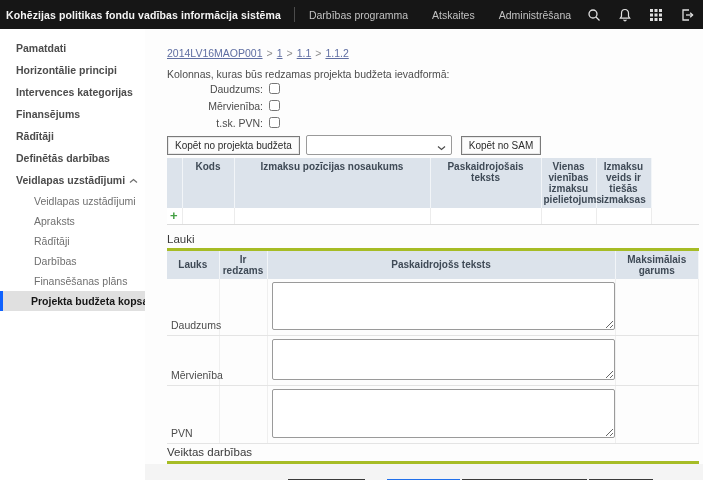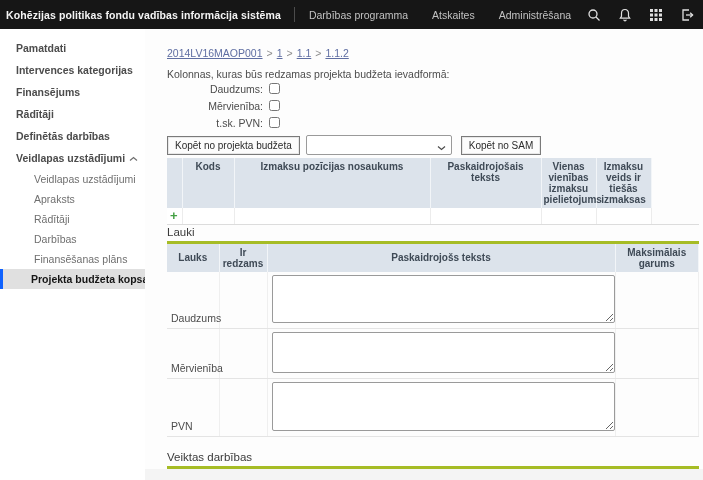--- a/index.html
+++ b/index.html
@@ -82,21 +82,21 @@
     border-right: 1px solid #f2f5f8;
   }
   .t1 th.filler { background: transparent; border-right: none; }
   .t1 td { height: 16px; border-bottom: 1px solid #dcdcdc; border-right: 1px solid #ececec; background: #fff; }
   .t1 td.filler { background: transparent; border-right: none; }
   .plus-cell { text-align: left; padding-left: 3px; }
   .plus-glyph { color: #44a044; font-weight: bold; font-size: 13px; line-height: 10px; cursor: pointer; }
 
   
   .section-h {
-    margin-top: 1px; font-size: 11.5px; font-weight: normal; color: #3a3a3a;
+    margin-top: 8px; font-size: 11.5px; font-weight: normal; color: #3a3a3a;
     padding-bottom: 3px; border-bottom: 3px solid #a6bc25;
   }
 
   
   .t2 th {
     background: #dce3eb; color: #3f4a56; font-size: 10px; font-weight: bold;
     text-align: center; padding: 3px 2px; height: 18px; border-right: 1px solid #f2f5f8;
   }
   .t2 td {
     border-bottom: 1px solid #e4e4e4; border-right: 1px solid #efefef;
@@ -105,21 +105,21 @@
   }
   .t2 textarea {
     width: 343px; display: block; resize: both;
     border: 1px solid #9a9a9a; border-radius: 2px; background: #fff;
     font-family: inherit; font-size: 10.5px; margin: 1px 0;
   }
   .ta-0 { height: 48px; }
   .ta-1 { height: 41px; }
   .ta-2 { height: 49px; }
 
-  .section-h.last { margin-top: 14px; }
+  .section-h.last { margin-top: 2px; }
 
   
   .footer {
     flex: 1; background: #f4f4f4; margin: 0 -4px 0 -22px;
     padding: 15px 0 0 143px; display: flex; align-items: flex-start;
   }
   .footer button {
     font-family: inherit; font-size: 10.5px; color: #ffffff; border: none;
     height: 27px; padding: 0 14px; cursor: pointer; text-align: left; white-space: nowrap;
   }
@@ -181,20 +181,23 @@
     </div>
   </header>
 
   <div class="shell">
 
     <aside class="sidebar">
       <div class="side-item">
           <span>Pamatdati</span>
         </div>
       <div class="side-item">
+          <span>Horizontālie principi</span>
+        </div>
+      <div class="side-item">
           <span>Intervences kategorijas</span>
         </div>
       <div class="side-item">
           <span>Finansējums</span>
         </div>
       <div class="side-item">
           <span>Rādītāji</span>
         </div>
       <div class="side-item">
           <span>Definētās darbības</span>

